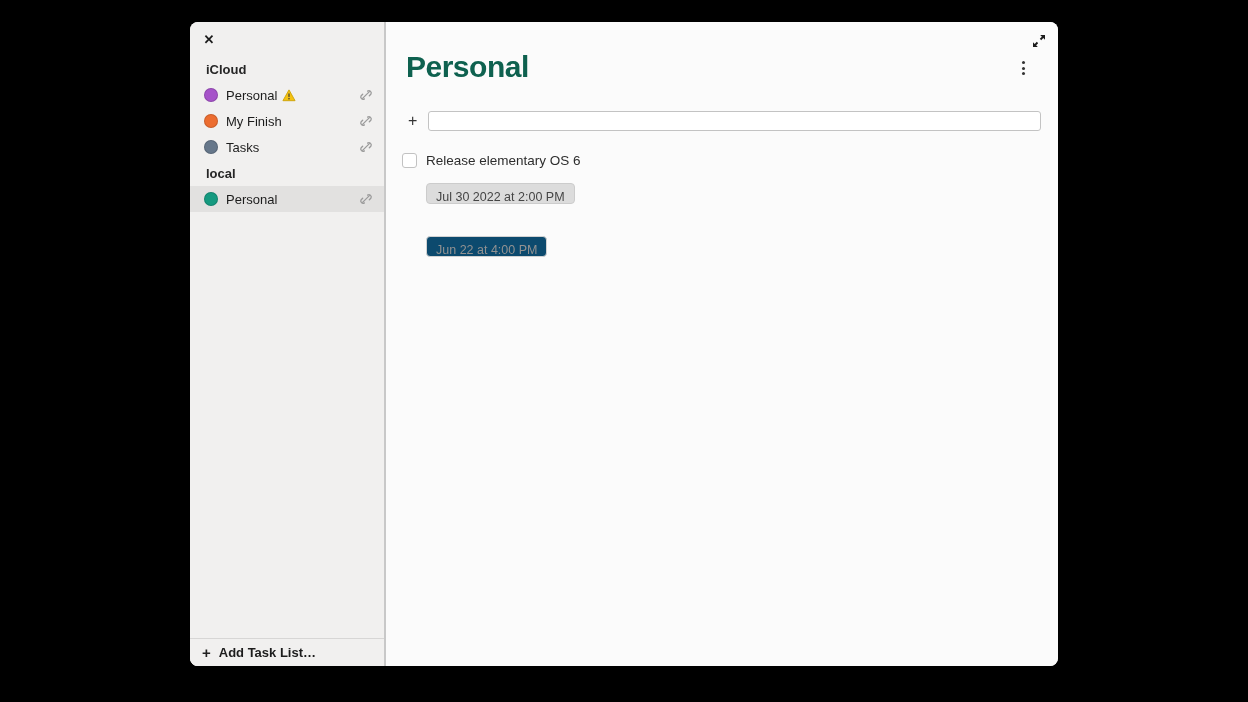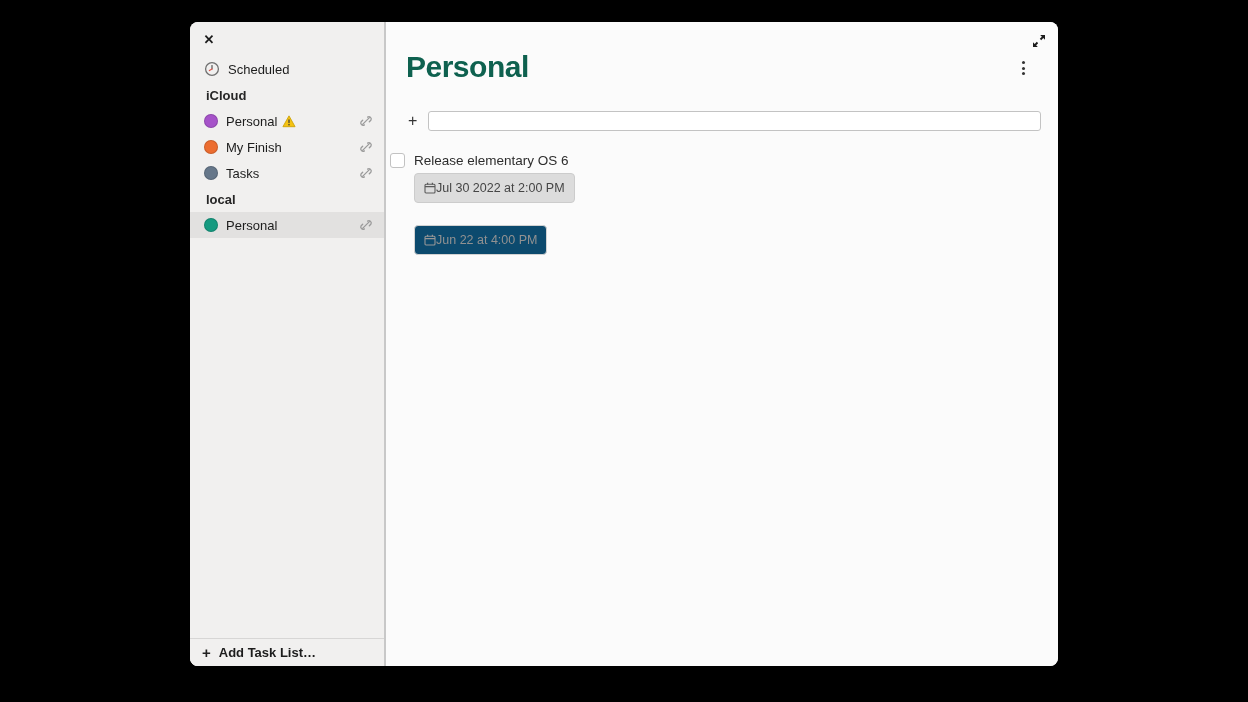--- a/index.html
+++ b/index.html
@@ -45,53 +45,45 @@
               justify-content:center; gap:2.5px; }
   .menu-btn i { width:3px; height:3px; border-radius:50%; background:#333; }
 
   .add-row { position:absolute; left:22px; right:17px; top:88px; height:22px;
              display:flex; align-items:center; gap:11px; }
   .add-row .plus { font-size:16px; color:#333; line-height:1; }
   .add-input { flex:1; height:20px; border:1px solid #c3c3c3; border-radius:3px;
                background:#fff; font-size:12px; padding:0 6px; outline:none;
                font-family:"Liberation Sans", sans-serif; }
 
-  .tasks { position:absolute; left:4px; right:17px; top:128px; }
+  .tasks { position:absolute; left:16px; right:17px; top:128px; }
   .task { margin-bottom:19px; }
   .task-line { display:flex; align-items:center; gap:9px; height:20px; }
   .checkbox { width:15px; height:15px; border-radius:3px; flex:0 0 auto;
               border:1px solid #c2c2c2; background:#fff; display:flex;
               align-items:center; justify-content:center; }
   .checkbox.checked { background:#169a82; border-color:#11826e; }
   .checkbox.checked svg { display:block; }
   .task-title { font-size:13.5px; color:#2d2d2d; }
   .task.done .task-title { color:#6e6e6e; }
-  .chip { display:inline-flex; align-items:center; margin:3px 0 0 24px;
+  .chip { display:inline-flex; align-items:center; gap:6px; margin:3px 0 0 24px;
           background:#dcdcdc; border:1px solid #cccccc; border-radius:4px;
-          height:30px; padding:0 9px; font-size:12.5px; color:#454545; }
+          height:21px; padding:0 9px; font-size:12.5px; color:#454545;flex-direction:column; }
   .task.done .chip { background:#0c4a6e; border-color:#d2d2d2; color:#919191; }
 </style>
 </head>
 <body>
 
 <div class="window">
 
   <div class="sidebar">
     <div class="close-btn">✕</div>
 
     <div class="nav">
 
-      <div class="nav-row">
-        <svg class="sched-icon" viewBox="0 0 16 16">
-          <circle cx="8" cy="8" r="6.4" fill="none" stroke="#6f6f6f" stroke-width="1.3"></circle>
-          <line x1="8" y1="8" x2="8" y2="4.6" stroke="#555" stroke-width="1.2" stroke-linecap="round"></line>
-          <line x1="8" y1="8" x2="5.4" y2="9.6" stroke="#e2574c" stroke-width="1.2" stroke-linecap="round"></line>
-        </svg>
-        <span class="nav-label">Scheduled</span>
-      </div>
 
       <div class="nav-header">iCloud</div>
       <div class="nav-row">
         <span class="dot" style="background: rgb(166, 83, 201);"></span>
         <span class="nav-label">
           <span>Personal</span>
           <svg class="warn-icon" viewBox="0 0 16 15">
             <path d="M8 1 L15 13.5 H1 Z" fill="#f5c211" stroke="#caa106" stroke-width="1" stroke-linejoin="round"></path>
             <rect x="7.3" y="5" width="1.4" height="4.4" rx="0.7" fill="#3a3a3a"></rect>
             <circle cx="8" cy="11.3" r="0.95" fill="#3a3a3a"></circle>

